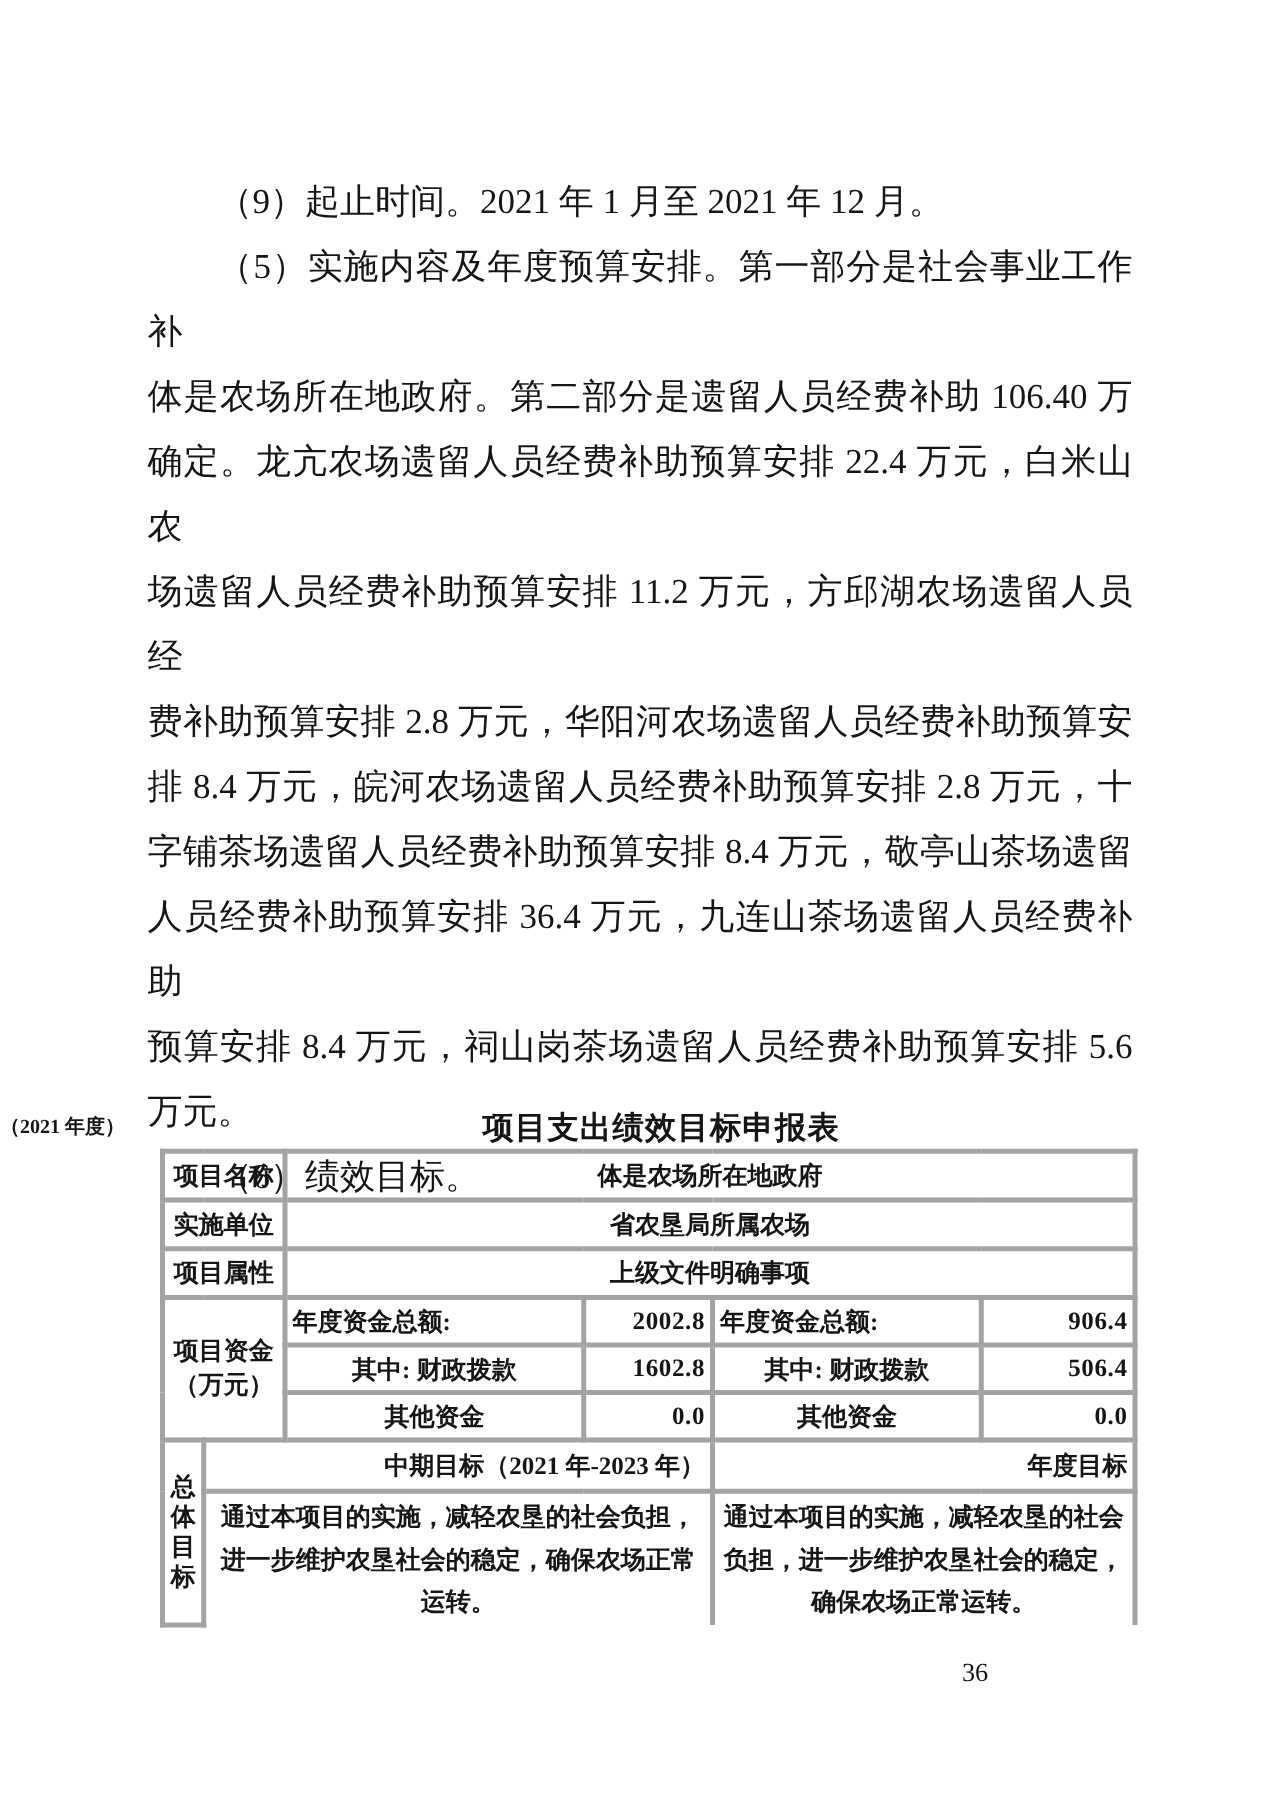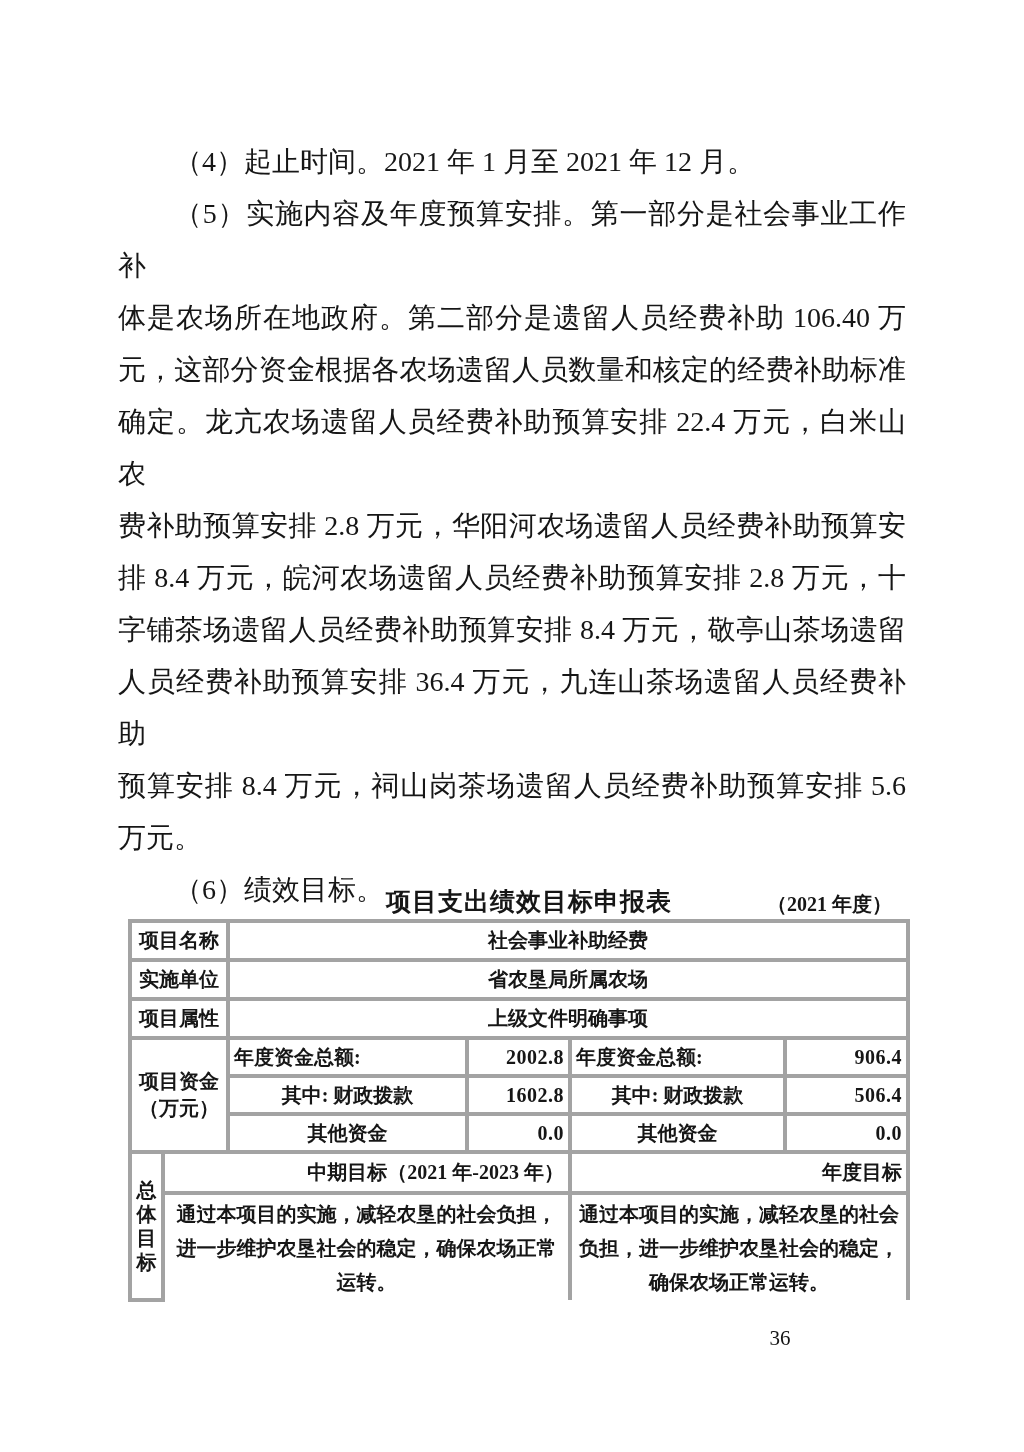--- a/index.html
+++ b/index.html
@@ -12,22 +12,22 @@
   .body-text { position:absolute; left:118px; top:136px; width:788px; }
   .bline {
     font-size:28px; line-height:52px; white-space:normal;
     text-align:justify; text-align-last:justify; text-justify:inter-character;
   }
   .bline.noju { text-align:left; text-align-last:left; }
   .bline.ind { text-indent:56px; }
   
   .tbl-title { position:absolute; top:885px; left:0; width:1024px; text-align:center;
                font-size:25px; font-weight:bold; letter-spacing:1px;padding-left:17px; }
-  .tbl-sub   { position:absolute; top:891px; left:0; width:892px; text-align:right;
-               font-size:20px; font-weight:600; }
+  .tbl-sub   { position:absolute; top:891px; left:0; width:892px; text-align:left;
+               font-size:16px; font-weight:600; }
   
   table.main { position:absolute; top:919px; left:128px; width:778px;
                border-collapse:collapse; table-layout:fixed; }
   table.main td { border:4px solid #a3a3a3; font-size:20px; font-weight:600;
                   padding:0 4px; overflow:hidden; vertical-align:middle; }
   tr.r-basic  { height:39px; }
   tr.r-funds  { height:38px; }
   tr.r-ghead  { height:41px; }
   tr.r-gbody  { height:107px; }
   td.lab  { text-align:center; }
@@ -44,25 +44,25 @@
   
   .pageno { position:absolute; top:1326px; left:752px; width:56px;
             text-align:center; font-size:21px; }
 </style>
 </head>
 <body>
 
 <div class="page">
 
   <div class="body-text">
-    <div class="bline noju ind">（4）起止时间。2021 年 1 月至 2021 年 12 月。</div>
+    <div class="bline noju ind">（9）起止时间。2021 年 1 月至 2021 年 12 月。</div>
     <div class="bline ind">（5）实施内容及年度预算安排。第一部分是社会事业工作补</div>
     <div class="bline">体是农场所在地政府。第二部分是遗留人员经费补助 106.40 万</div>
-    <div class="bline">元，这部分资金根据各农场遗留人员数量和核定的经费补助标准</div>
     <div class="bline">确定。龙亢农场遗留人员经费补助预算安排 22.4 万元，白米山农</div>
+    <div class="bline">场遗留人员经费补助预算安排 11.2 万元，方邱湖农场遗留人员经</div>
     <div class="bline">费补助预算安排 2.8 万元，华阳河农场遗留人员经费补助预算安</div>
     <div class="bline">排 8.4 万元，皖河农场遗留人员经费补助预算安排 2.8 万元，十</div>
     <div class="bline">字铺茶场遗留人员经费补助预算安排 8.4 万元，敬亭山茶场遗留</div>
     <div class="bline">人员经费补助预算安排 36.4 万元，九连山茶场遗留人员经费补助</div>
     <div class="bline">预算安排 8.4 万元，祠山岗茶场遗留人员经费补助预算安排 5.6</div>
     <div class="bline noju">万元。</div>
     <div class="bline noju ind">（6）绩效目标。</div>
   </div>
 
   <div class="tbl-title">项目支出绩效目标申报表</div>
@@ -73,21 +73,21 @@
       <col style="width:33px">
         <col style="width:65px">
         <col style="width:239px">
       <col style="width:103px">
         <col style="width:215px">
         <col style="width:123px">
     </colgroup>
     <tbody>
       <tr class="r-basic">
         <td class="lab" colspan="2">项目名称</td>
-        <td class="cval" colspan="4">社会事业补助经费</td>
+        <td class="cval" colspan="4">体是农场所在地政府</td>
       </tr>
       <tr class="r-basic">
         <td class="lab" colspan="2">实施单位</td>
         <td class="cval" colspan="4">省农垦局所属农场</td>
       </tr>
       <tr class="r-basic">
         <td class="lab" colspan="2">项目属性</td>
         <td class="cval" colspan="4">上级文件明确事项</td>
       </tr>
       <tr class="r-funds">

